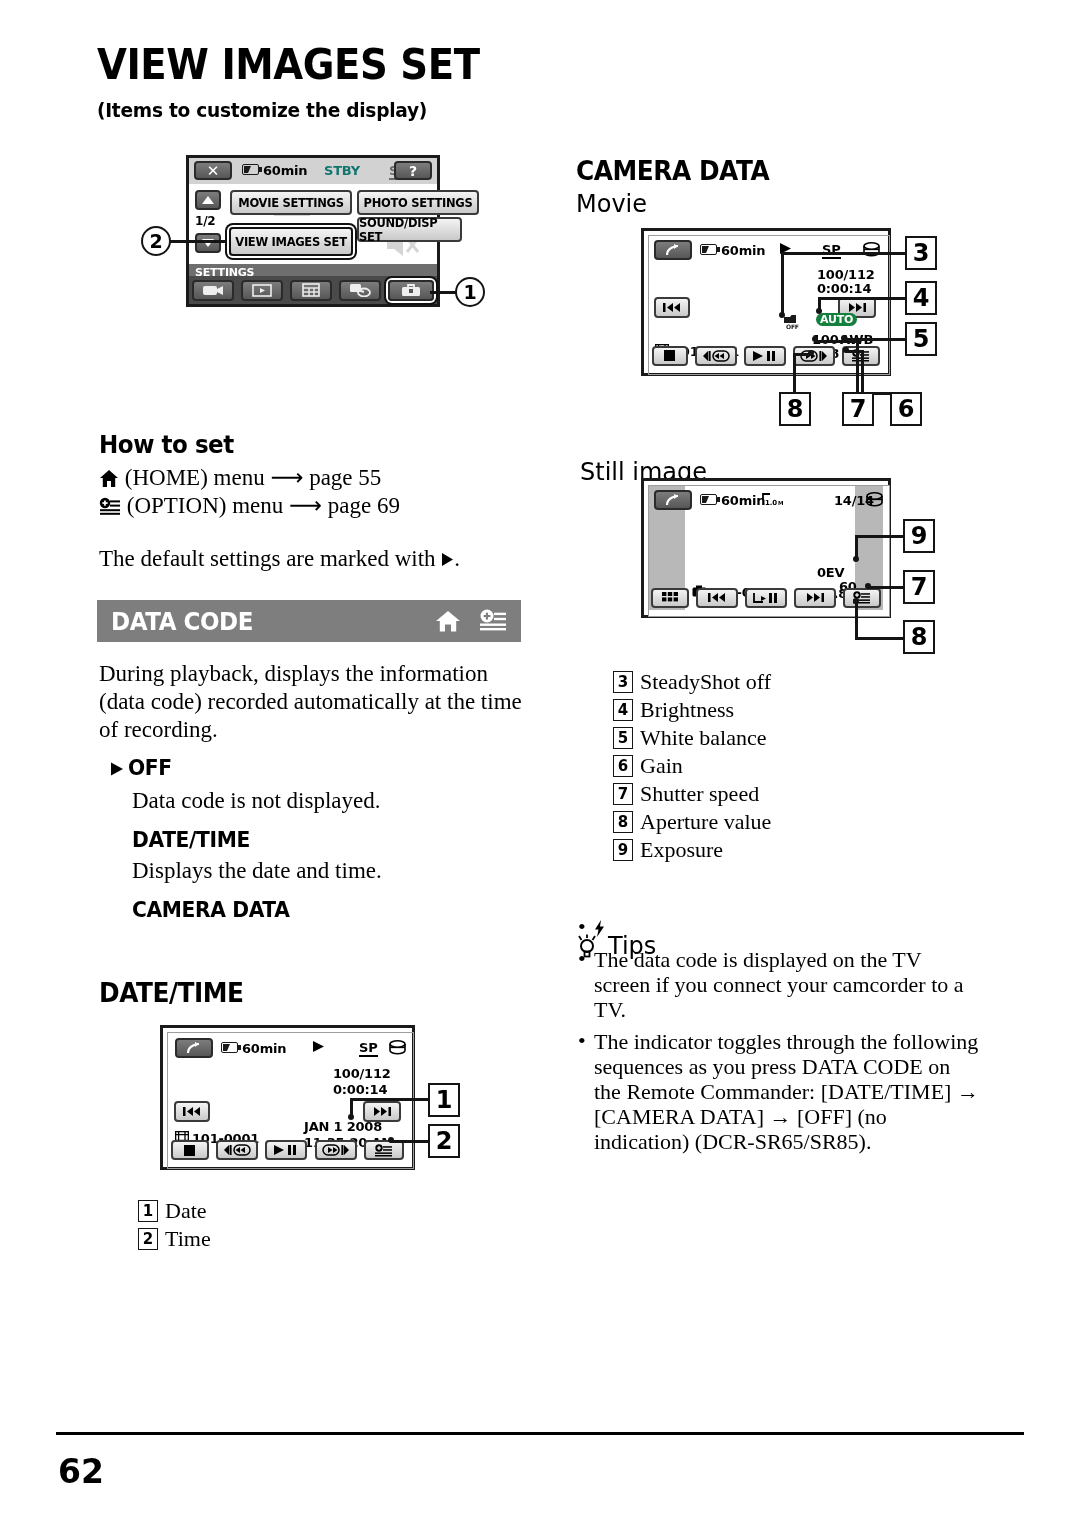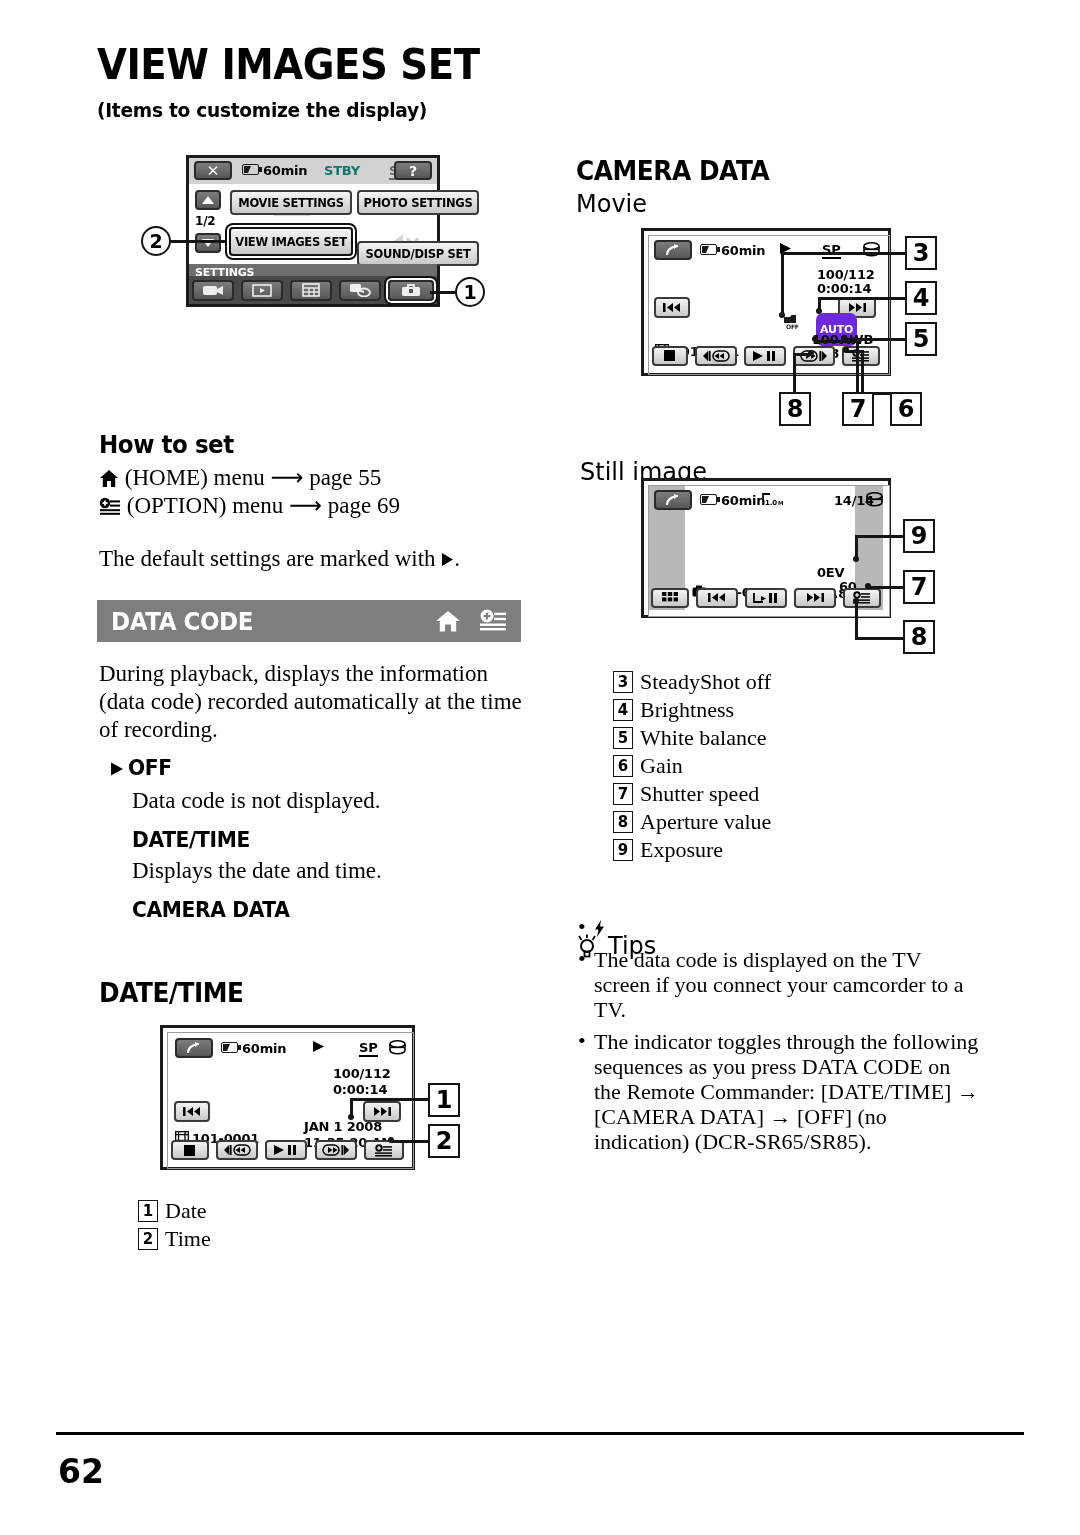--- a/index.html
+++ b/index.html
@@ -314,21 +314,21 @@
 
     <div class="btn3d" style="position:absolute; left:41px; top:32px; width:122px; height:25px; font-size:11.5px; letter-spacing:-0.3px;">
       <span>MOVIE SETTINGS</span>
     </div>
     <div class="btn3d" style="position:absolute; left:168px; top:32px; width:122px; height:25px; font-size:11.5px; letter-spacing:-0.3px;">
       <span>PHOTO SETTINGS</span>
     </div>
     <div class="btn3d" style="position:absolute; left:40px; top:69px; width:124px; height:29px; font-size:11.5px; letter-spacing:-0.3px; border:2px solid #111; box-shadow:0 0 0 2px #fff, 0 0 0 4px #111;">
       <span>VIEW IMAGES SET</span>
     </div>
-    <div class="btn3d" style="position:absolute; left:168px; top:83px; width:122px; height:25px; font-size:11.5px; letter-spacing:-0.3px;">
+    <div class="btn3d" style="position:absolute; left:168px; top:59px; width:105px; height:25px; font-size:11.5px; letter-spacing:-0.3px;">
       <span>SOUND/DISP SET</span>
     </div>
 
     <div style="position:absolute; left:0; right:0; top:106px; height:18px; background:#6e6e6e;">
       <span class="osd" style="left:6px; top:2px; color:#fff; font-size:11px;">SETTINGS</span>
     </div>
 
     <div style="position:absolute; left:0; right:0; bottom:0; height:28px; background:#4a4a4a; display:flex; align-items:center; justify-content:space-around;">
       <div class="btn-dark" style="width:42px; height:21px;">
         <svg width="22" height="13" viewBox="0 0 22 13">
@@ -630,21 +630,21 @@
         </svg>
     </div>
 
     <span class="osd osd-sm" style="left:138px; top:83px;">
       <svg width="18" height="16" viewBox="0 0 18 16">
           <path d="M2 3 L8 3 L9.5 1 L14 1 L14 9 L2 9 Z" fill="#1a1a1a"></path>
           <text x="4" y="15" font-family="DejaVu Sans" font-size="6" font-weight="bold" fill="#1a1a1a">OFF</text>
         </svg>
     </span>
 
-    <span class="osd osd-sm" style="left:172px; top:82px; background:#6d28d9; color:#fff; padding:10px 4px; border-radius:7px;">AUTO</span>
+    <span class="osd osd-sm" style="left:172px; top:82px; background:#15803d; color:#fff; padding:0 4px; border-radius:7px;">AUTO</span>
 
     <span class="osd" style="left:168px; top:101px;">100</span>
     <span class="osd" style="left:196px; top:101px;">AWB</span>
     <span class="osd" style="left:164px; top:115px;">F1.8</span>
     <span class="osd" style="left:199px; top:115px;">9dB</span>
 
     <span class="osd" style="left:11px; top:113px;">
       <svg width="14" height="13" viewBox="0 0 14 13">
           <rect x="0.5" y="0.5" width="13" height="12" fill="none" stroke="#000" stroke-width="1.6"></rect>
           <line x1="0.5" y1="3.6" x2="13.5" y2="3.6" stroke="#000" stroke-width="1.3"></line>

